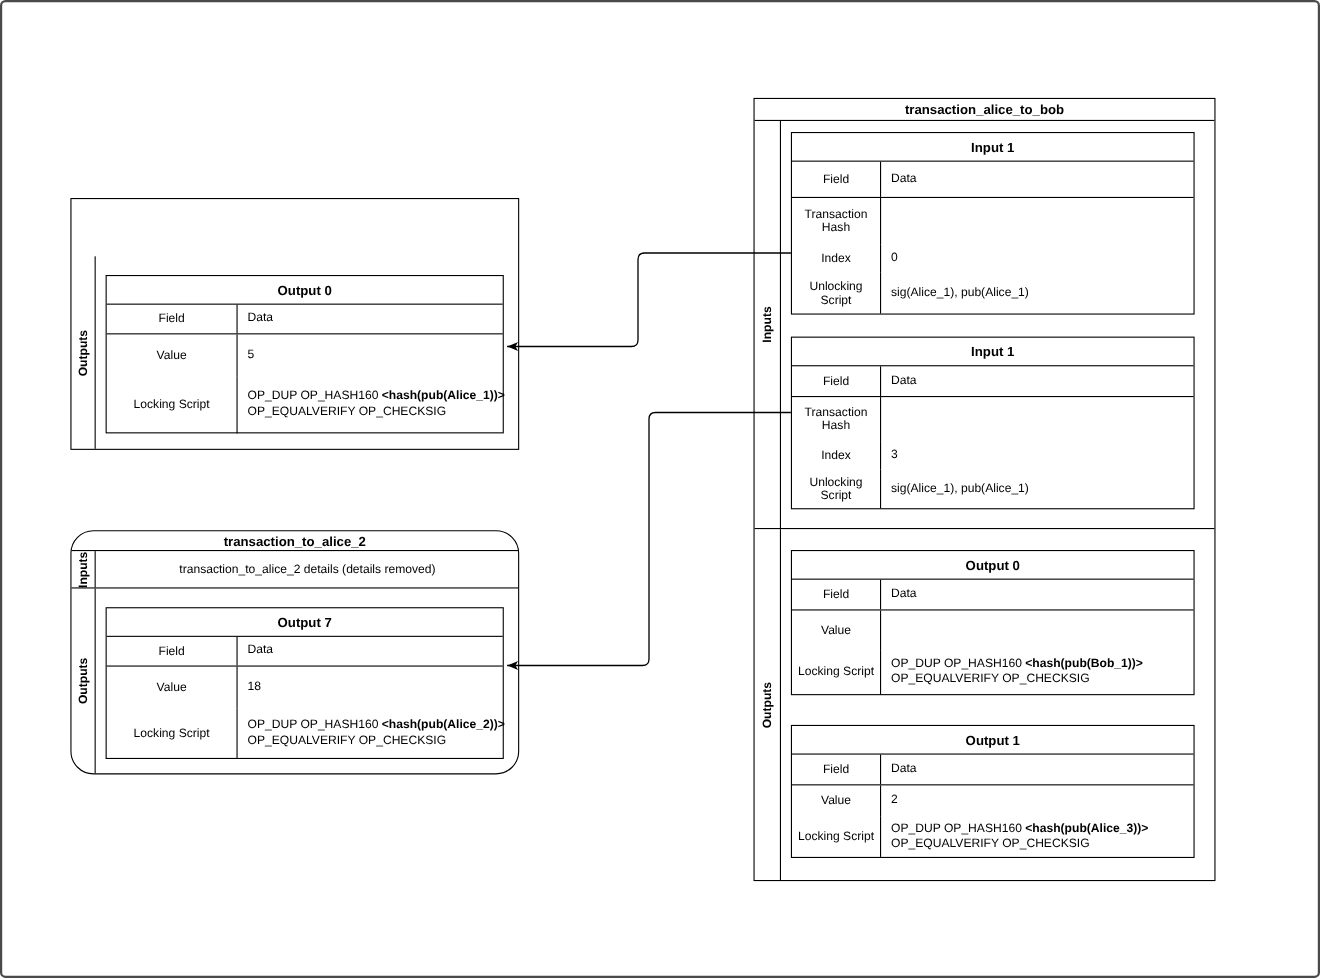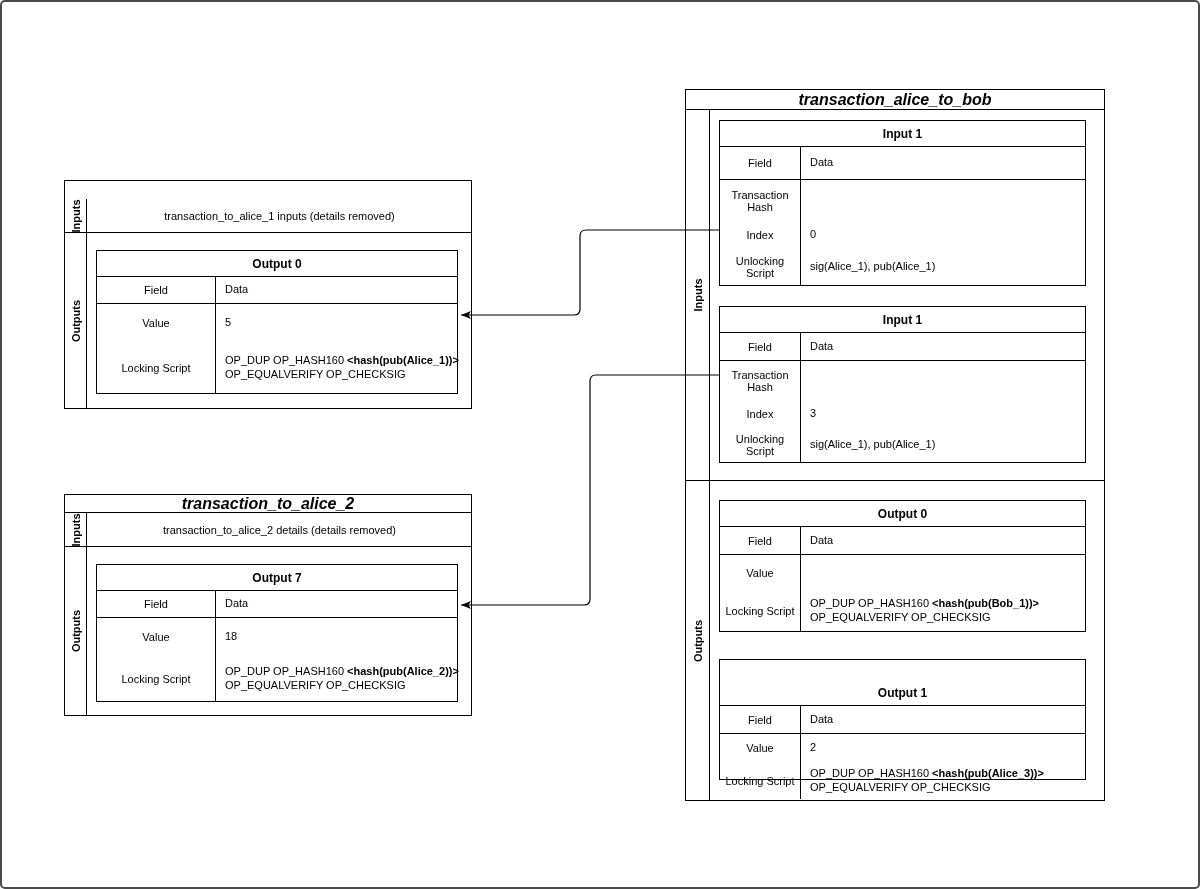--- a/index.html
+++ b/index.html
@@ -3,21 +3,21 @@
 <meta charset="utf-8">
 <style>
   * { margin:0; padding:0; box-sizing:border-box; }
   html,body { width:1200px; height:889px; background:#ffffff; }
   body { font-family:"Liberation Sans", sans-serif; font-size:11px; color:#000; }
   .canvas { position:absolute; left:0; top:0; width:1200px; height:889px;
             border:2px solid #4a4a4a; border-radius:5px; background:#fff; overflow:hidden; }
 
   .txbox { position:absolute; border:1px solid #000; background:#fff; }
   .box-title { width:100%; display:flex; align-items:center; justify-content:center;
-               font-weight:bold; font-size:16px; border-bottom:1px solid #000;font-style:italic; }
+               font-weight:bold; font-size:12px; border-bottom:1px solid #000; }
   .section { position:absolute; left:0; right:0; }
   .band { position:absolute; left:0; top:0; bottom:0; border-right:1px solid #000; }
   .rot { position:absolute; left:50%; top:50%; transform:translate(-50%,-50%) rotate(-90deg);
          font-weight:bold; font-size:11px; white-space:nowrap; }
   .section-content { position:absolute; top:0; bottom:0; right:0; display:flex;
                      align-items:center; justify-content:center; text-align:center; }
 
   .tbl { position:absolute; border:1px solid #000; background:#fff; }
   .tbl-title { display:flex; align-items:center; justify-content:center;
                font-weight:bold; font-size:12px; border-bottom:1px solid #000; }
@@ -31,26 +31,20 @@
 
   svg.arrows { position:absolute; left:0; top:0; width:1200px; height:889px;
                pointer-events:none; }
 </style>
 </head>
 <body>
 
 <div class="canvas">
 
   <div class="txbox" style="left:62px; top:178px; width:408px; height:229px;">
-    <div class="section" style="top:18px; height:34px; border-bottom:1px solid #000;">
-      <div class="band" style="width:22px;">
-        <span class="rot">Inputs</span>
-      </div>
-      <div class="section-content" style="left:23px;">transaction_to_alice_1 inputs (details removed)</div>
-    </div>
     <div class="section" style="top:52px; height:175px;">
       <div class="band" style="width:22px;">
         <span class="rot">Outputs</span>
       </div>
       <div class="tbl" style="left:31px; top:17px; width:362px; height:144px;">
         <div class="tbl-title" style="height:26px;">Output 0</div>
         <div class="row hdr" style="height:27px;">
           <div class="cl" style="width:119px;">Field</div>
           <div class="cd">Data</div>
         </div>
@@ -62,21 +56,21 @@
           <div class="cl" style="width:119px;">Locking Script</div>
           <div class="cd">
             <div class="l1"><span>OP_DUP OP_HASH160 </span><b>&lt;hash(pub(Alice_1))&gt;</b></div>
             <div>OP_EQUALVERIFY OP_CHECKSIG</div>
           </div>
         </div>
       </div>
     </div>
   </div>
 
-  <div class="txbox" style="left:62px; top:492px; width:408px; height:222px;">
+  <div class="txbox" style="left:62px; top:480px; width:408px; height:222px;border-radius:21px;">
     <div class="box-title" style="height:18px;">transaction_to_alice_2</div>
     <div class="section" style="top:18px; height:34px; border-bottom:1px solid #000;">
       <div class="band" style="width:22px;">
         <span class="rot">Inputs</span>
       </div>
       <div class="section-content" style="left:23px;">transaction_to_alice_2 details (details removed)</div>
     </div>
     <div class="section" style="top:52px; height:168px;">
       <div class="band" style="width:22px;">
         <span class="rot">Outputs</span>
@@ -166,21 +160,21 @@
         <div class="row" style="height:40px;">
           <div class="cl" style="width:81px;">Locking Script</div>
           <div class="cd">
             <div class="l1"><span>OP_DUP OP_HASH160 </span><b>&lt;hash(pub(Bob_1))&gt;</b></div>
             <div>OP_EQUALVERIFY OP_CHECKSIG</div>
           </div>
         </div>
       </div>
 
       <div class="tbl" style="left:33px; top:178px; width:367px; height:121px;">
-        <div class="tbl-title" style="height:26px;margin-top:20px;">Output 1</div>
+        <div class="tbl-title" style="height:26px;">Output 1</div>
         <div class="row hdr" style="height:28px;">
           <div class="cl" style="width:81px;">Field</div>
           <div class="cd">Data</div>
         </div>
         <div class="row" style="height:28px;">
           <div class="cl" style="width:81px;">Value</div>
           <div class="cd">2</div>
         </div>
         <div class="row" style="height:37px;">
           <div class="cl" style="width:81px;">Locking Script</div>

